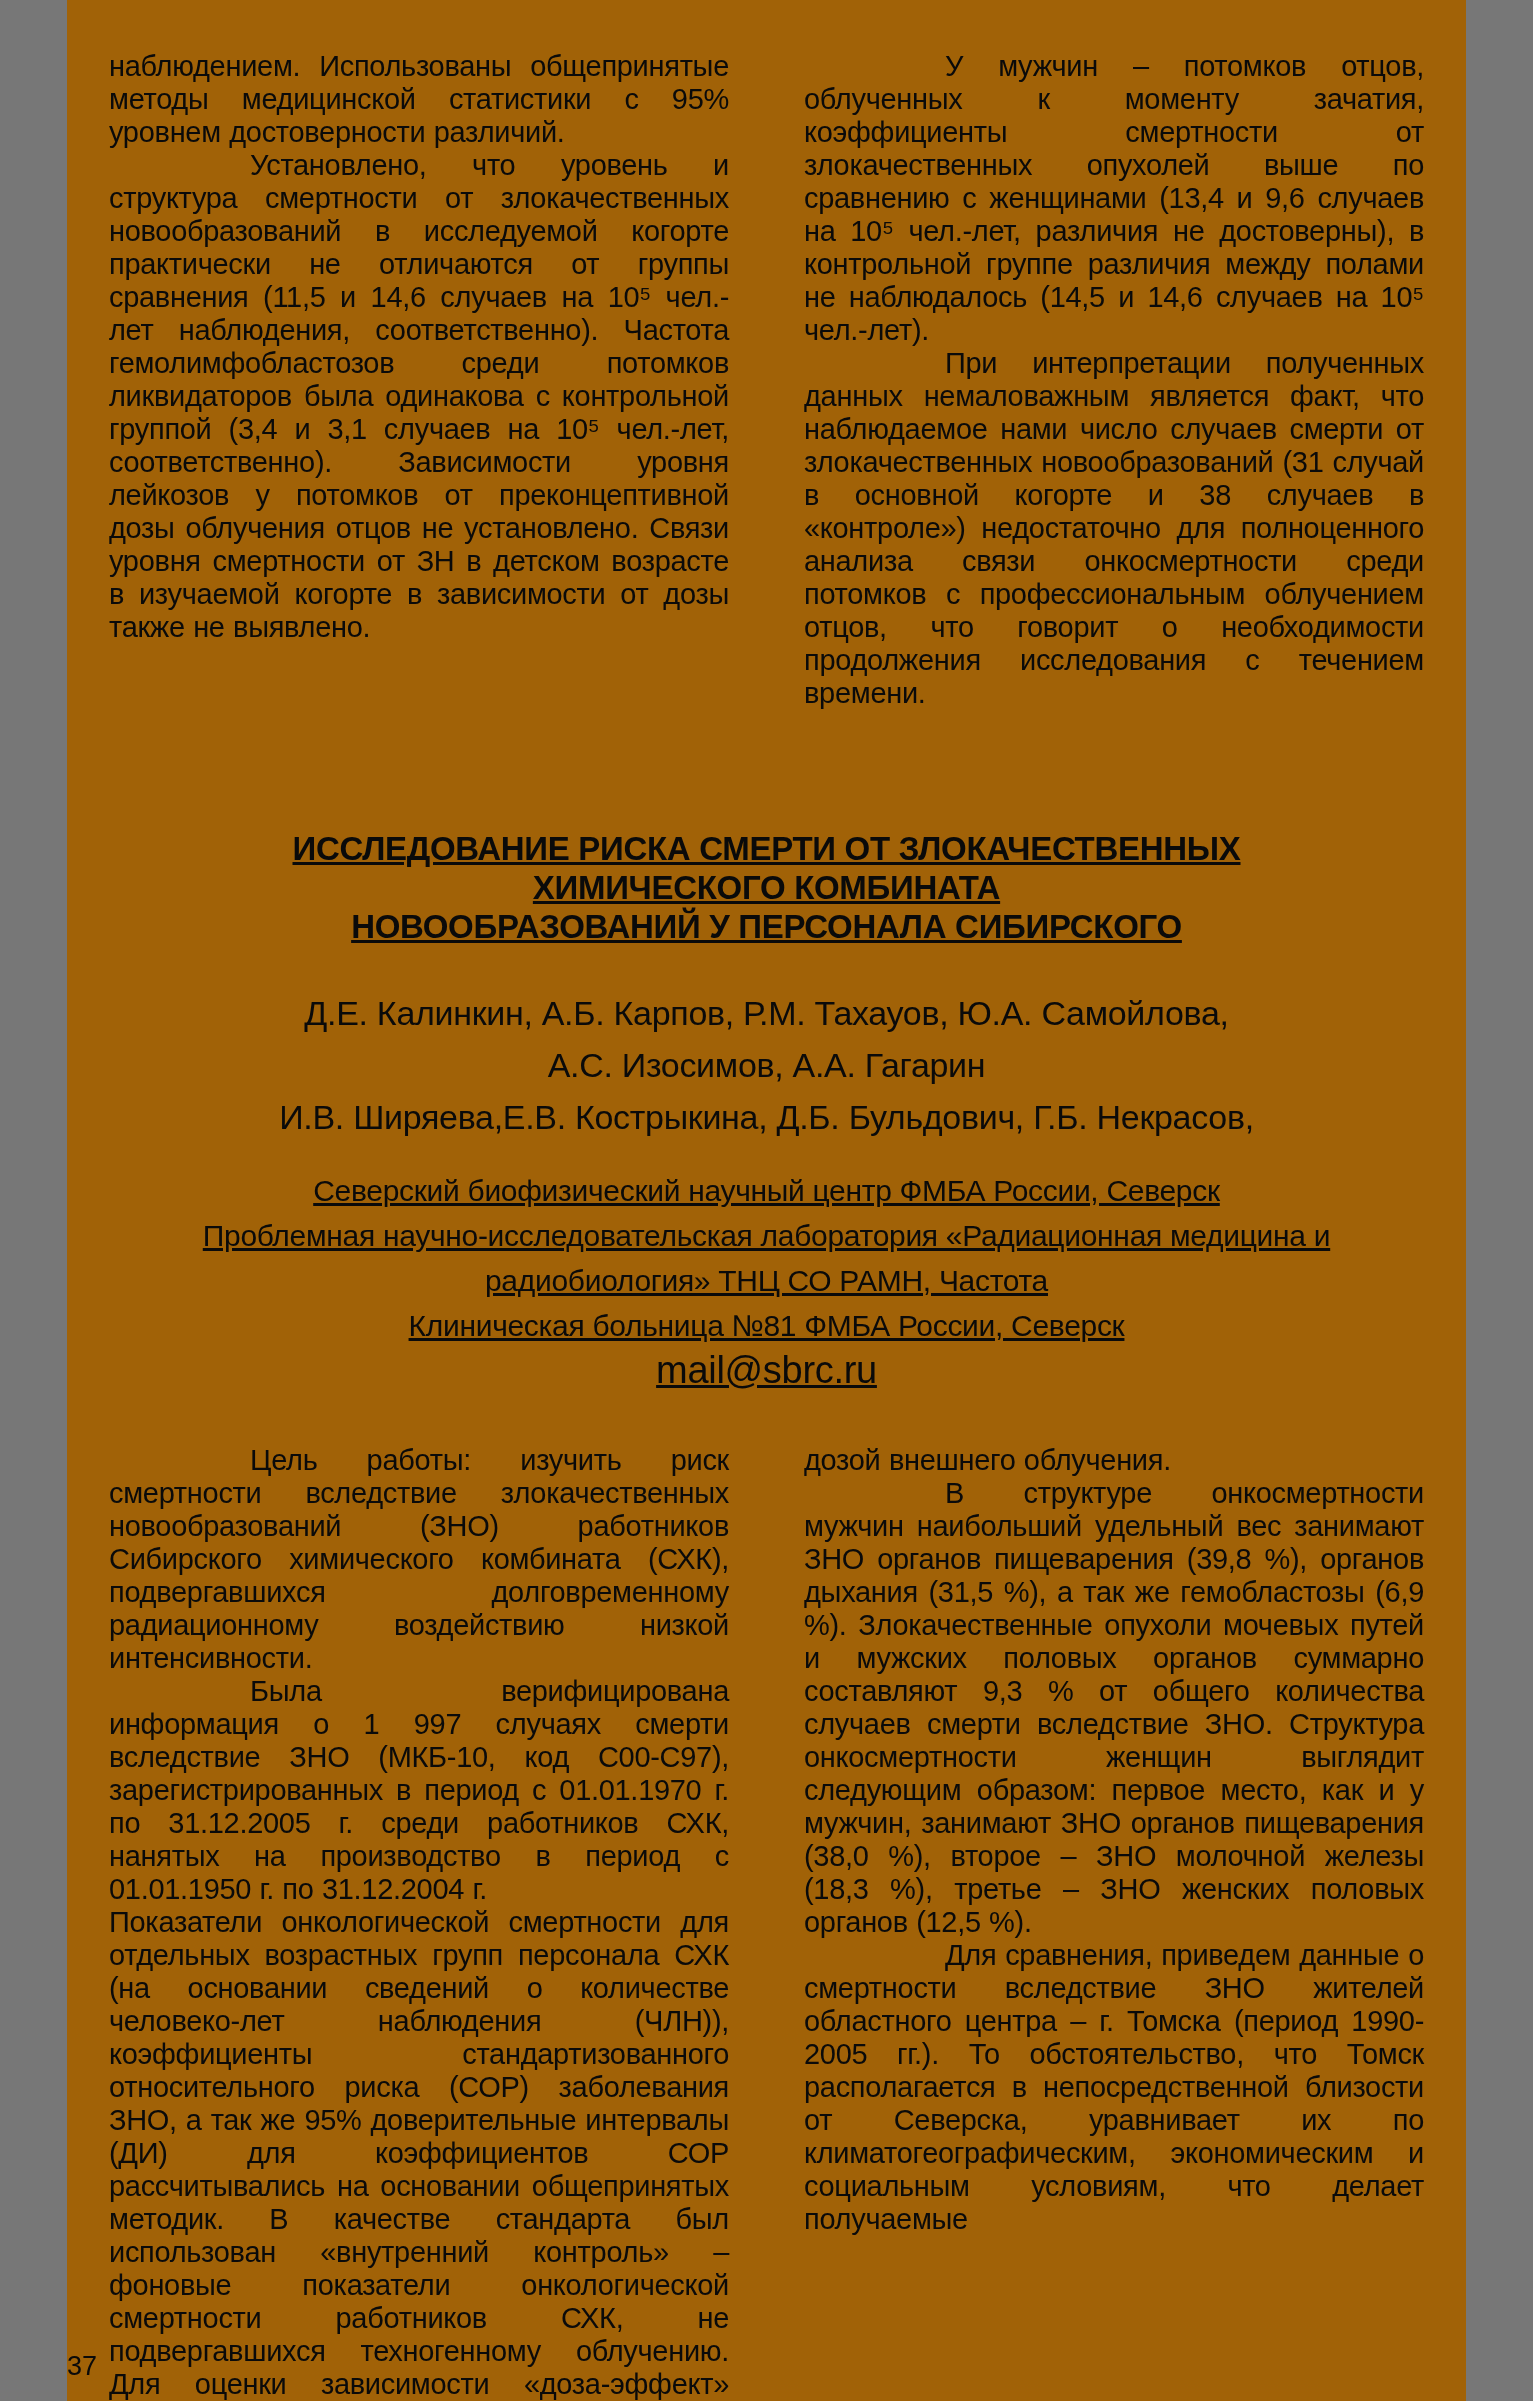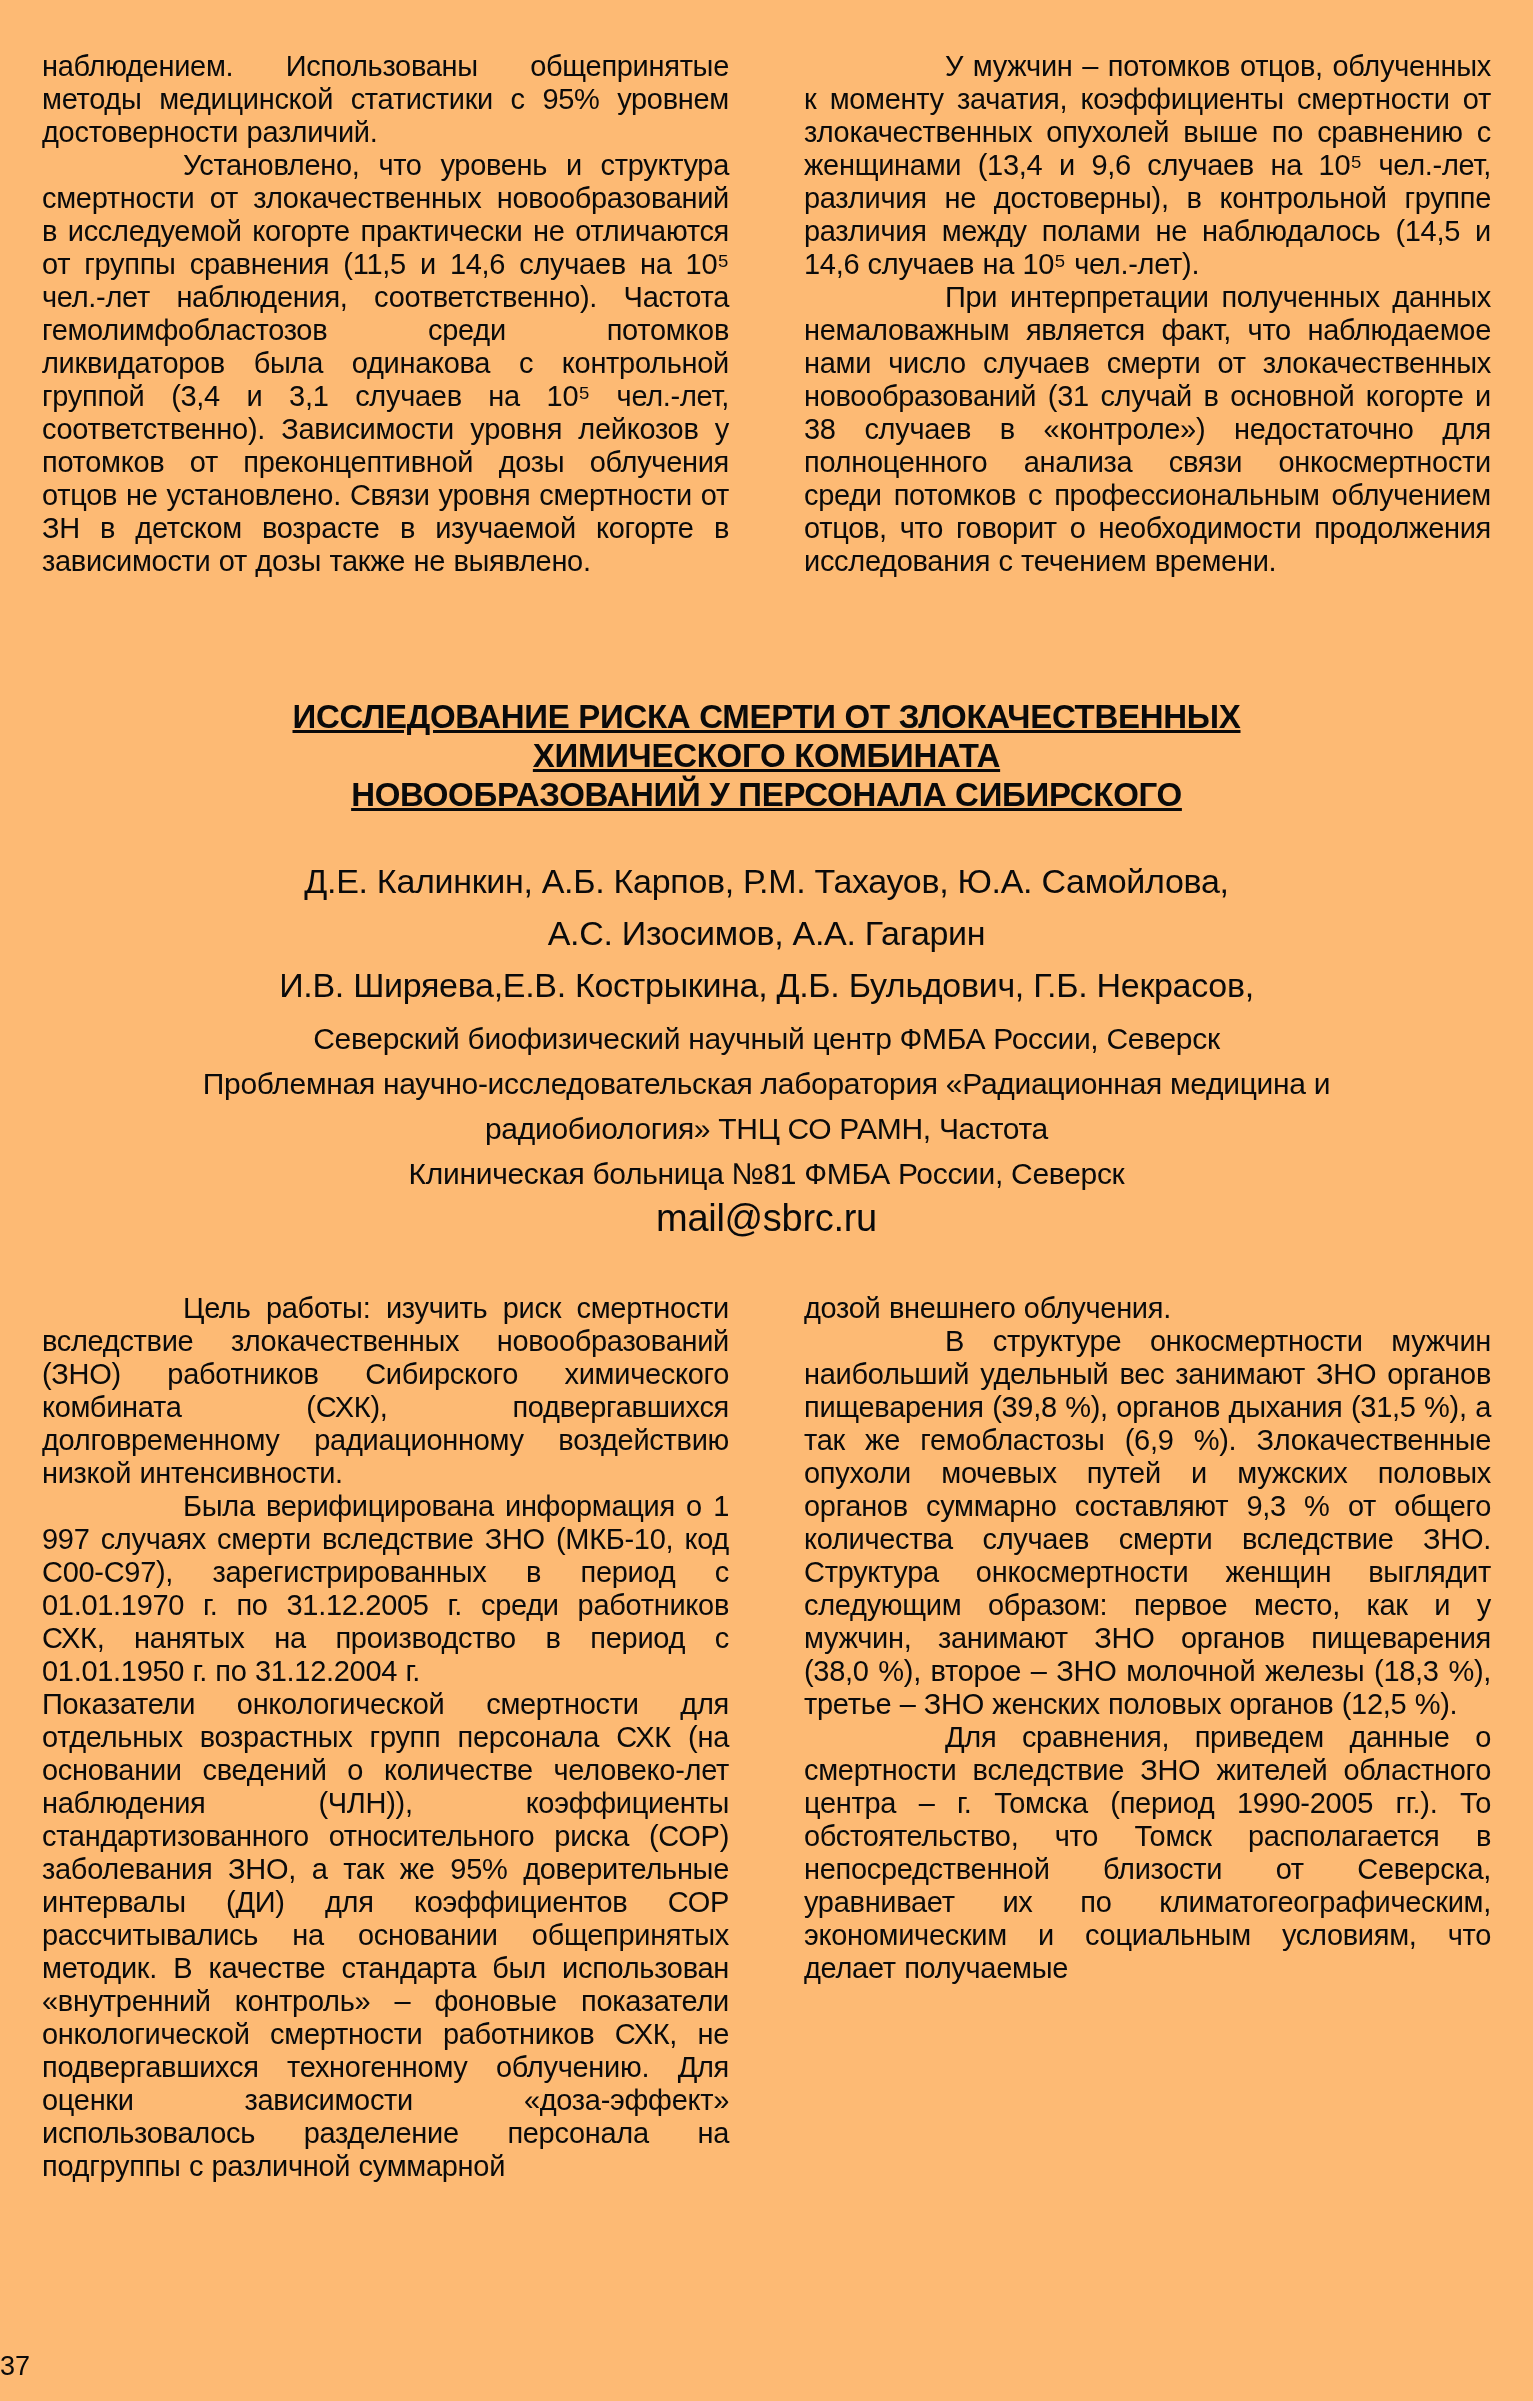--- a/index.html
+++ b/index.html
@@ -1,21 +1,21 @@
 <!DOCTYPE html>
 <html lang="ru" style="font-size:10.2px"><head>
 <meta charset="utf-8">
 <style>
   html, body { margin: 0; padding: 0; background: #777; }
   .page {
     position: relative;
-    width: 1533px;
+    width: 1399px;
     height: 2401px;
     margin: 0 auto;
-    background: #fdba74;
+    background: #a16207;
     color: #0a0a0a;
     box-sizing: border-box;
     padding: 50px 42px 0 42px;
     font-family: "Liberation Sans", "DejaVu Sans", sans-serif;
     overflow: hidden;
   }
   .cols {
     display: flex;
     gap: 75px;
   }
@@ -45,22 +45,23 @@
   .authors-block {
     margin-top: 41px;
     text-align: center;
   }
   .author-line {
     font-size: 34px;
     line-height: 52px;
     letter-spacing: -0.3px;
   }
   .affil-block {
-    margin-top: 5px;
+    margin-top: 25px;
     text-align: center;
+    text-decoration: underline;
   }
   .affil-line {
     font-size: 30px;
     line-height: 45px;
     letter-spacing: -0.3px;
   }
   .email-line {
     font-size: 38px;
     line-height: 45px;
     letter-spacing: -0.3px;

